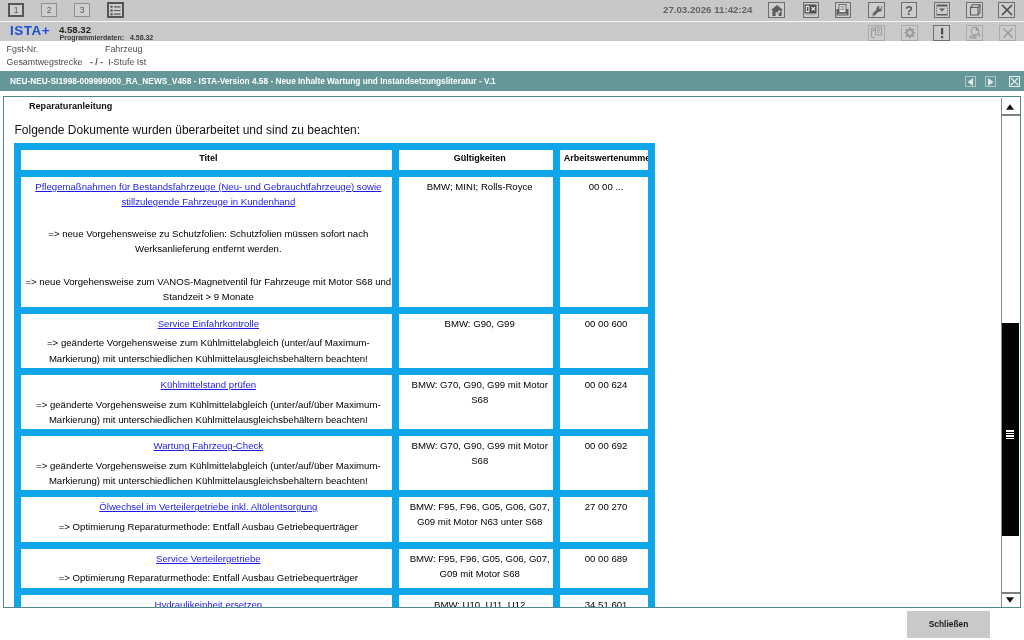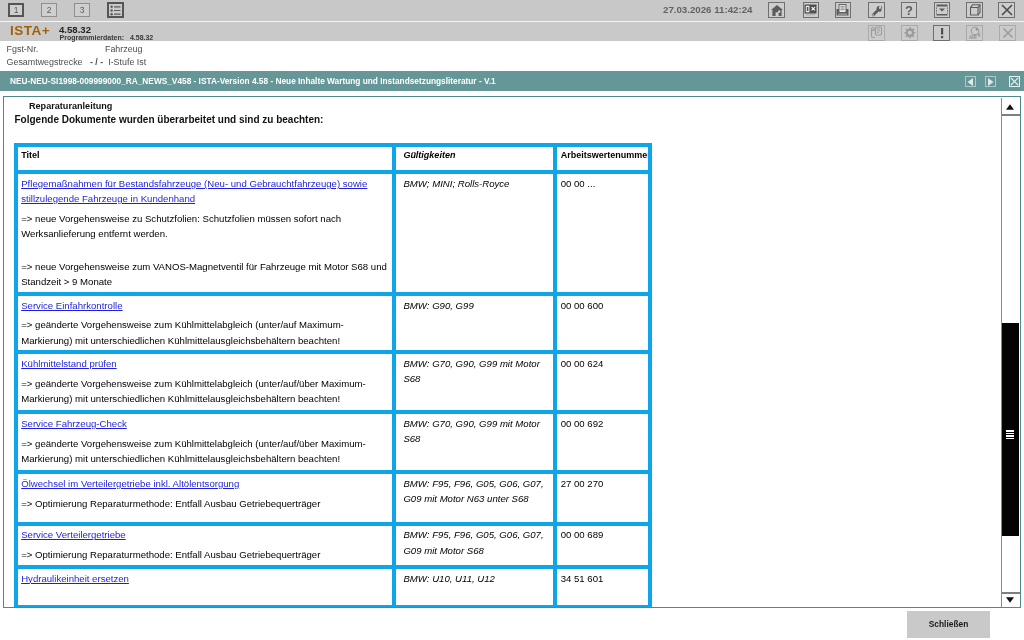--- a/index.html
+++ b/index.html
@@ -12,46 +12,46 @@
 .tbtn { position:absolute; top:2.5px; width:16px; height:14px; background:#cfcfcf; border:1px solid #8f8f8f; color:#5a5a5a; font-size:8.5px; text-align:center; line-height:12px; }
 .tbtn.act { border:2px solid #555; line-height:10px; }
 .icobtn { position:absolute; top:2px; width:16.5px; height:16px; background:#cdcdcd; border:1px solid #6f6f6f; display:flex; align-items:center; justify-content:center; }
 .dbtn { display:flex; align-items:center; justify-content:center; }
 .navbtn { display:flex; align-items:center; justify-content:center; }
 #date { position:absolute; left:663px; top:4px; font-size:9.7px; color:#636363; font-weight:bold; }
 #sep1 { left:0; top:20.5px; width:1024px; height:1.5px; background:#f5f5f5; }
 
 
 #istabar { left:0; top:22px; width:1024px; height:18.6px; background:#c9c9c9; }
-#istalogo { position:absolute; left:10px; top:24px; font-size:13.5px; font-weight:bold; color:#a16207; letter-spacing:0.5px; line-height:1; }
+#istalogo { position:absolute; left:10px; top:24px; font-size:13.5px; font-weight:bold; color:#1d4ed8; letter-spacing:0.5px; line-height:1; }
 #ver1 { position:absolute; left:59px; top:25.3px; font-size:9.6px; font-weight:bold; color:#222; line-height:1; }
 #ver2 { position:absolute; left:59.5px; top:34px; font-size:7px; font-weight:bold; color:#3a3a3a; line-height:1; }
 .dbtn { position:absolute; top:24.5px; width:16.5px; height:16px; background:#cbcbcb; border:1px solid #aaa; }
 
 
 .inf { position:absolute; font-size:8.9px; color:#4d4d4d; }
 
 
 #tealbar { left:0; top:70.5px; width:1024px; height:20.3px; background:#669798; }
 #tealtitle { position:absolute; left:10px; top:76px; font-size:8.3px; font-weight:bold; color:#fff; }
 .navbtn { position:absolute; top:76.3px; width:11px; height:10.8px; border:1px solid #aec9c9; }
 
 
 #panel { left:3px; top:96.3px; width:1018px; height:511.5px; background:#fff; border:1.5px solid #4f898b; }
 #hd1 { position:absolute; left:14px; top:101.3px; font-size:9.1px; font-weight:bold; color:#111;margin-left:15px; }
-#hd2 { position:absolute; left:14.5px; top:114px; font-size:10px; color:#111;font-weight:bold; }
+#hd2 { position:absolute; left:14.5px; top:123px; font-size:12px; color:#111; }
 
 
 #tbl { position:absolute; left:14.2px; top:142.7px; border-collapse:collapse; table-layout:fixed; width:634.3px; }
-#tbl td { border:4px solid #0ea5e9; vertical-align:top; font-size:9.6px; line-height:15.1px; color:#000; padding:1.8px 0 2.5px 3px; overflow:hidden; }
-#tbl td.g { padding-left:6.9px;font-style:italic; }
+#tbl td { border:7px solid #0ea5e9; vertical-align:top; font-size:9.6px; line-height:15.1px; color:#000; padding:1.8px 0 2.5px 3px; overflow:hidden;text-align:center; }
+#tbl td.g { padding-left:6.9px; }
 #tbl td.w { padding-left:3.7px; }
 #tbl p { margin:4.6px 0 0 0; }
 #tbl p:first-child { margin-top:0; }
-#tbl tr.r1 p.p1 { margin-top:5px; }
+#tbl tr.r1 p.p1 { margin-top:17px; }
 #tbl tr.r1 p.p2 { margin-top:18px; }
 #tbl .hdr td { font-weight:bold; font-size:9px; padding-top:1px; }
 #tbl a { color:#1d1de0; text-decoration:underline;margin-top:34px; }
 
 
 #sb { left:1000.5px; top:97.8px; width:19px; height:509px; background:#fff; border-left:1px solid #8a8a8a; }
 #sbupline { left:1001.5px; top:113.7px; width:18px; height:2px; background:#7f7f7f; }
 #sbdnline { left:1001.5px; top:591.5px; width:18px; height:2px; background:#7f7f7f; }
 #thumb { left:1002.3px; top:323.4px; width:16.4px; height:212.9px; background:#030303; }
 .grip { position:absolute; left:1005.5px; width:8.5px; height:1.2px; background:#fff; }
@@ -225,21 +225,21 @@
     <tr style="height:60px;">
       <td>
             <p><a>Kühlmittelstand prüfen</a></p>
         <p>=&gt; geänderte Vorgehensweise zum Kühlmittelabgleich (unter/auf/über Maximum-Markierung) mit unterschiedlichen Kühlmittelausgleichsbehältern beachten!</p>
           </td>
       <td class="g">BMW: G70, G90, G99 mit Motor S68</td>
       <td class="w">00 00 624</td>
     </tr>
     <tr style="height:60px;">
       <td>
-            <p><a>Service Fahrzeug-Check</a></p>
+            <p><a>Wartung Fahrzeug-Check</a></p>
         <p>=&gt; geänderte Vorgehensweise zum Kühlmittelabgleich (unter/auf/über Maximum-Markierung) mit unterschiedlichen Kühlmittelausgleichsbehältern beachten!</p>
           </td>
       <td class="g">BMW: G70, G90, G99 mit Motor S68</td>
       <td class="w">00 00 692</td>
     </tr>
     <tr style="height:51.5px;">
       <td>
             <p><a>Ölwechsel im Verteilergetriebe inkl. Altölentsorgung</a></p>
         <p>=&gt; Optimierung Reparaturmethode: Entfall Ausbau Getriebequerträger</p>
           </td>

